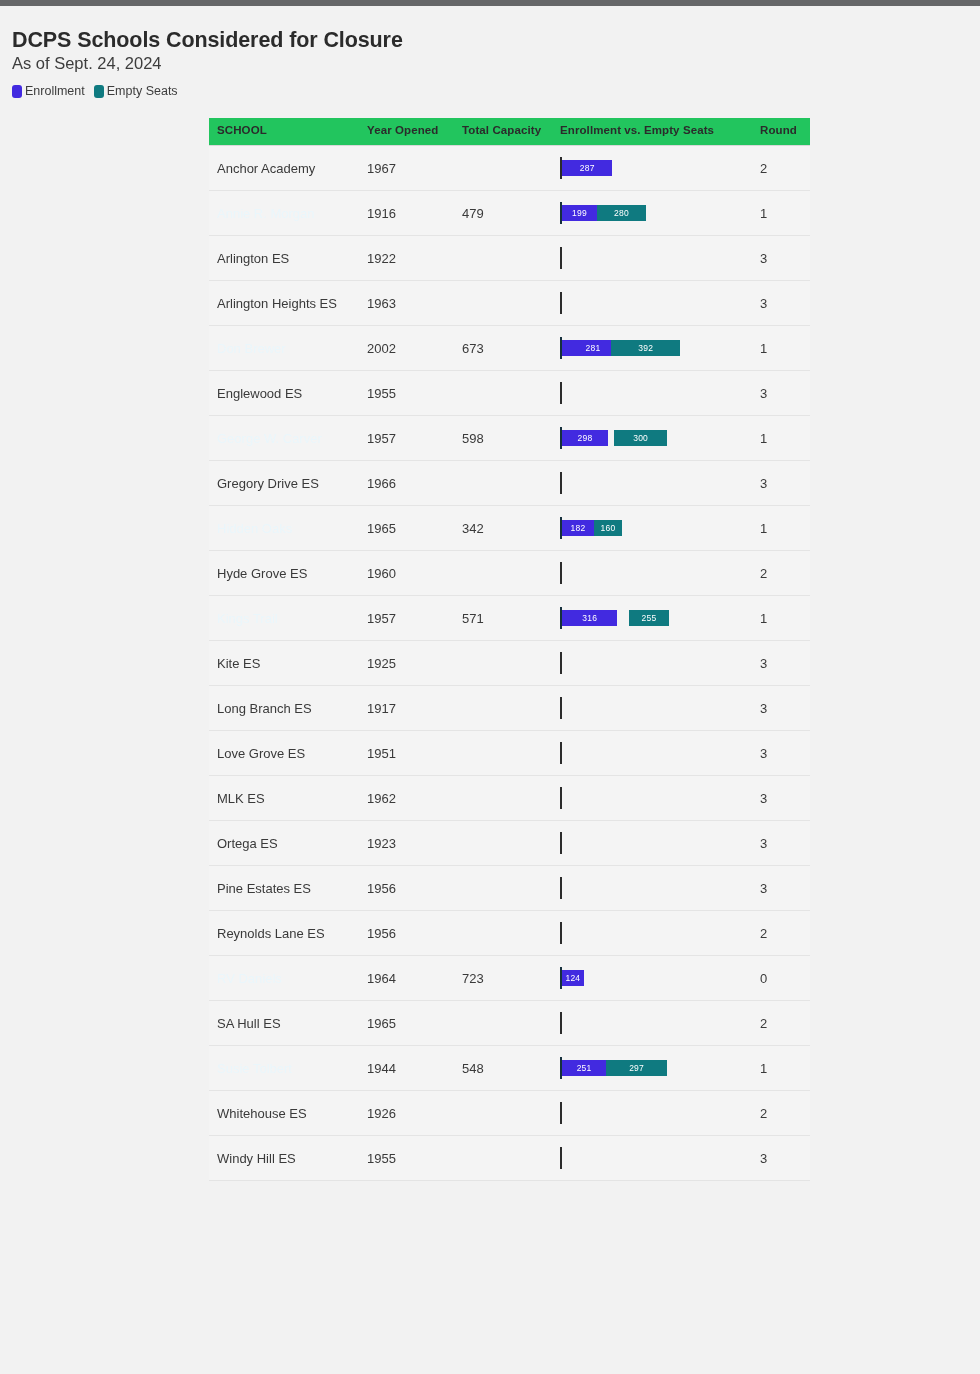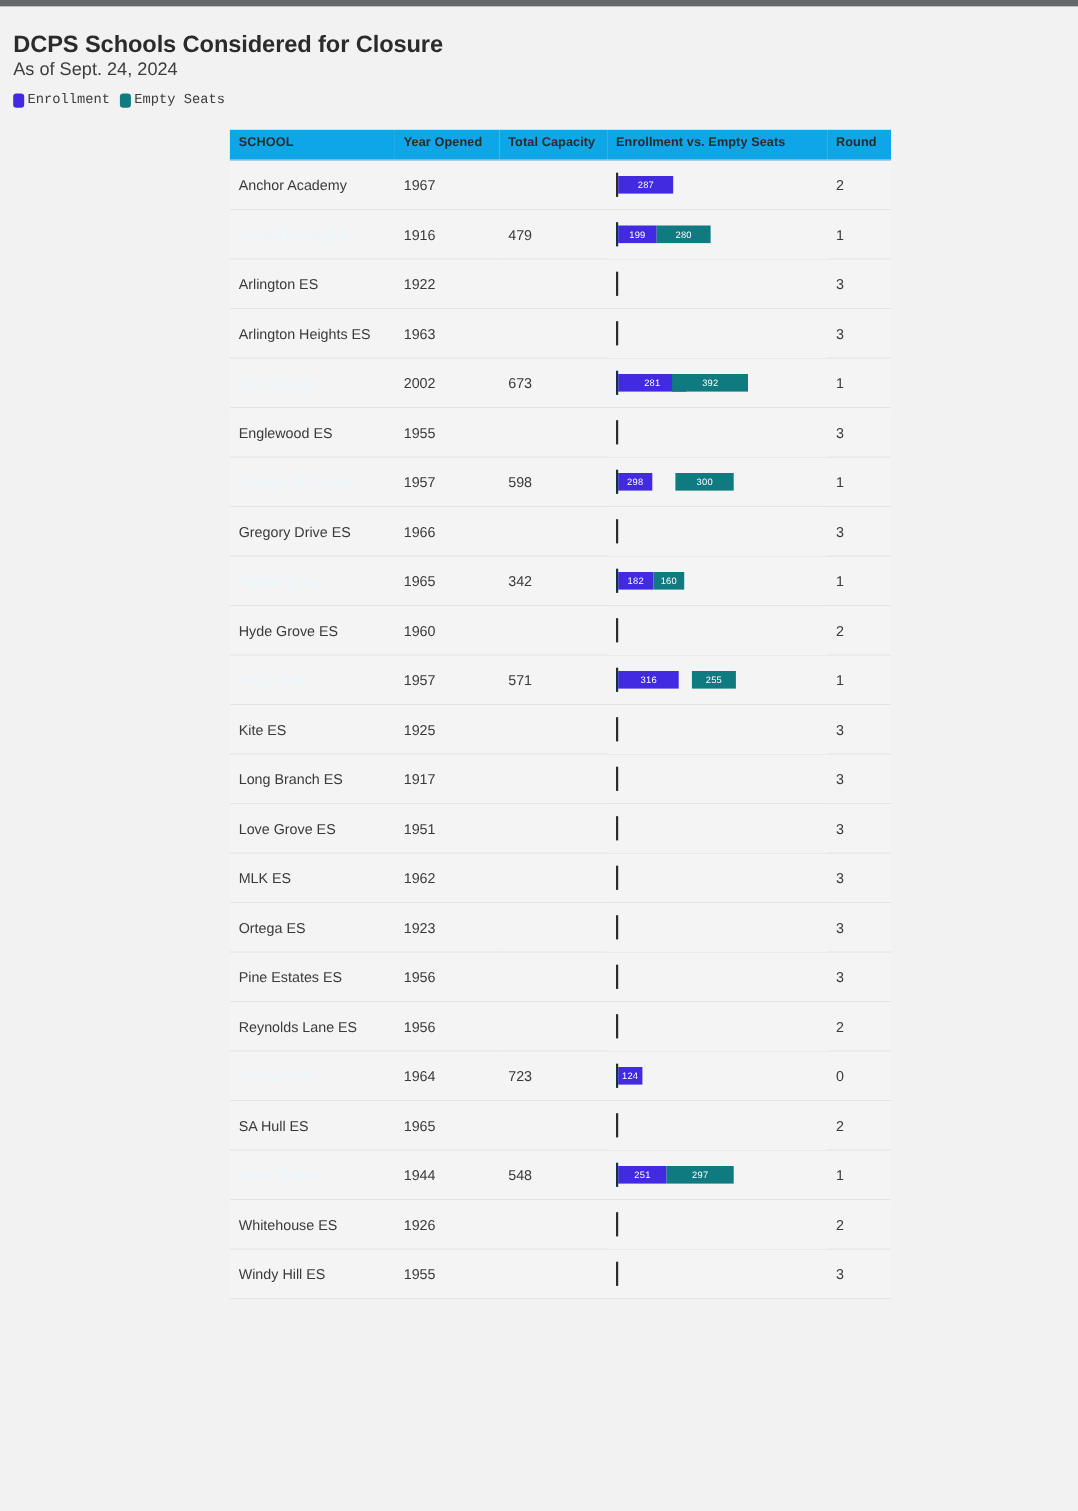--- a/index.html
+++ b/index.html
@@ -36,21 +36,20 @@
     margin: 1px 0 0 0;
     font-size: 16.5px;
     color: #3d3d3d;
     font-weight: normal;
   }
   .legend {
     margin: 11px 0 0 0;
     display: flex;
     align-items: center;
     gap: 9px;
-    font-family: Liberation Mono, monospace;
   }
   .legend-item {
     display: flex;
     align-items: center;
     gap: 3px;
     font-size: 12.5px;
     color: #3d3d3d;
   }
   .swatch {
     width: 10px; height: 13px;
@@ -70,21 +69,21 @@
     width: 601px;
     table-layout: fixed;
   }
   table.grid thead th {
     text-align: left;
     font-size: 11.5px;
     font-weight: bold;
     color: #2b2b2b;
     padding: 6px 0 9px 8px;
     border-bottom: 1px solid #d8d8d8;
-    background: #0ea5e9;
+    background: #22c55e;
     letter-spacing: 0.1px;
     white-space: nowrap;
   }
   col.c-school   { width: 150px; }
   col.c-year     { width:  95px; }
   col.c-cap      { width:  98px; }
   col.c-bar      { width: 200px; }
   col.c-round    { width:  58px; }
 
   table.grid tbody td {
@@ -247,21 +246,21 @@
             </td>
             <td>3</td>
           </tr>
           <tr class="hl">
             <td class="school">George W. Carver</td>
             <td>1957</td>
             <td>598</td>
             <td class="bar-cell">
               <div class="barbox">
                 <div class="baseline"></div>
-                <div class="seg enroll" style="left: 2px; width: 31px;">298</div>
+                <div class="seg enroll" style="left: 2px; width: 46px;">298</div>
                 <div class="seg empty" style="left: 54.299px; width: 52.65px;">300</div>
               </div>
             </td>
             <td>1</td>
           </tr>
           <tr>
             <td class="school">Gregory Drive ES</td>
             <td>1966</td>
             <td></td>
             <td class="bar-cell">

